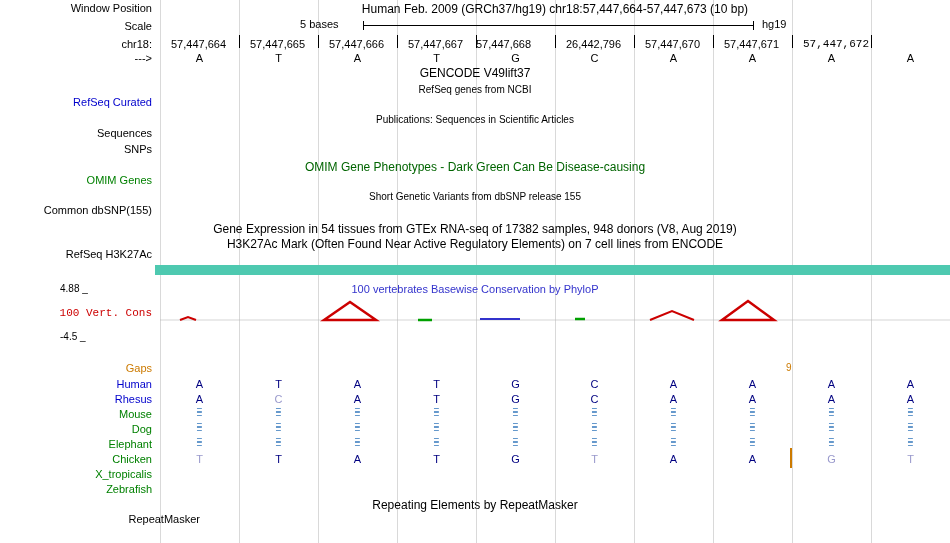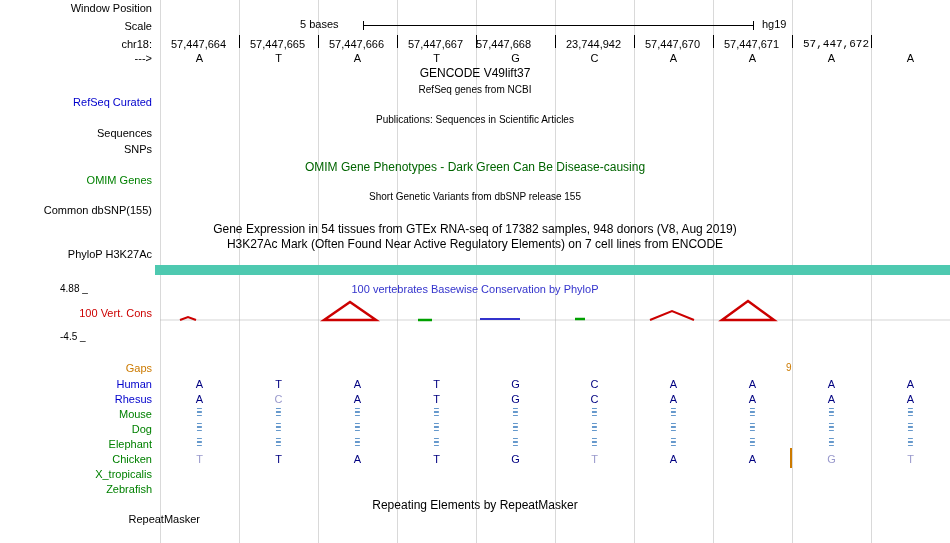--- a/index.html
+++ b/index.html
@@ -52,20 +52,21 @@
       <div style="left: 237px;"></div>
       <div style="left: 316px;"></div>
       <div style="left: 395px;"></div>
       <div style="left: 474px;"></div>
       <div style="left: 553px;"></div>
       <div style="left: 632px;"></div>
       <div style="left: 711px;"></div>
     </div>
 
   <div class="abs track-label" style="left:0;top:2px;width:152px;">Window Position</div>
+  <div class="abs ctr hdrline" style="left:160px;top:2px;width:790px;">Human Feb. 2009 (GRCh37/hg19)   chr18:57,447,664-57,447,673 (10 bp)</div>
 
   <div class="abs track-label" style="left:0;top:20px;width:152px;">Scale</div>
   <div class="abs" style="left:300px;top:18px;font-size:11px;">5 bases</div>
   <div class="scalebar" style="left:363px;top:25px;width:390px;"></div>
   <div class="scalecap" style="left:363px;top:21px;"></div>
   <div class="scalecap" style="left:753px;top:21px;"></div>
   <div class="abs" style="left:762px;top:18px;font-size:11px;">hg19</div>
 
   <div class="abs track-label" style="left:0;top:38px;width:152px;">chr18:</div>
   <div class="abs track-label" style="left:0;top:52px;width:152px;">---&gt;</div>
@@ -75,21 +76,21 @@
       <div class="coord" style="left: 171px; top: 38px;">57,447,664</div>
       <div class="ruler-tick" style="left: 318px; top: 35px; height: 13px;"></div>
       <div class="coord" style="left: 250px; top: 38px;">57,447,665</div>
       <div class="ruler-tick" style="left: 397px; top: 35px; height: 13px;"></div>
       <div class="coord" style="left: 329px; top: 38px;">57,447,666</div>
       <div class="ruler-tick" style="left: 476px; top: 35px; height: 13px;"></div>
       <div class="coord" style="left: 408px; top: 38px;">57,447,667</div>
       <div class="ruler-tick" style="left: 555px; top: 35px; height: 13px;"></div>
       <div class="coord" style="left: 476px; top: 38px;">57,447,668</div>
       <div class="ruler-tick" style="left: 634px; top: 35px; height: 13px;"></div>
-      <div class="coord" style="left: 566px; top: 38px;">23,744,942</div>
+      <div class="coord" style="left: 566px; top: 38px;">26,442,796</div>
       <div class="ruler-tick" style="left: 713px; top: 35px; height: 13px;"></div>
       <div class="coord" style="left: 645px; top: 38px;">57,447,670</div>
       <div class="ruler-tick" style="left: 792px; top: 35px; height: 13px;"></div>
       <div class="coord" style="left: 724px; top: 38px;">57,447,671</div>
       <div class="ruler-tick" style="left: 871px; top: 35px; height: 13px;"></div>
       <div class="coord" style="left: 803px; top: 38px; font-family: Liberation Mono, monospace;">57,447,672</div>
     </div>
   <div id="baserow">
       <div class="baseletter" style="left: 160px; top: 52px; width: 79px;">A</div>
       <div class="baseletter" style="left: 239px; top: 52px; width: 79px;">T</div>
@@ -113,27 +114,27 @@
   <div class="abs track-label" style="left:0;top:143px;width:152px;">SNPs</div>
 
   <div class="center-text" style="top:160px;color:#006400;">OMIM Gene Phenotypes - Dark Green Can Be Disease-causing</div>
   <div class="abs track-label" style="left:0;top:174px;width:152px;color:#008000;">OMIM Genes</div>
 
   <div class="center-small" style="top:191px;">Short Genetic Variants from dbSNP release 155</div>
   <div class="abs track-label" style="left:0;top:204px;width:152px;">Common dbSNP(155)</div>
 
   <div class="center-text" style="top:222px;">Gene Expression in 54 tissues from GTEx RNA-seq of 17382 samples, 948 donors (V8, Aug 2019)</div>
   <div class="center-text" style="top:237px;">H3K27Ac Mark (Often Found Near Active Regulatory Elements) on 7 cell lines from ENCODE</div>
-  <div class="abs track-label" style="left:0;top:248px;width:152px;">PhyloP H3K27Ac</div>
+  <div class="abs track-label" style="left:0;top:248px;width:152px;">RefSeq H3K27Ac</div>
 
   <div class="greenband" style="left:155px;top:265px;width:795px;"></div>
 
   <div class="cons-axis" style="left:60px;top:283px;width:90px;">4.88 _</div>
   <div class="center-text" style="top:283px;color:#3333cc;font-size:11px;">100 vertebrates Basewise Conservation by PhyloP</div>
-  <div class="abs track-label" style="left:0;top:307px;width:152px;color:#cc0000;">100 Vert. Cons</div>
+  <div class="abs track-label" style="left:0;top:307px;width:152px;color:#cc0000;font-family:Liberation Mono, monospace;">100 Vert. Cons</div>
   <div class="cons-axis" style="left:60px;top:331px;width:90px;">-4.5 _</div>
 
   <svg class="abs" style="left:160px;top:280px;" width="790" height="62">
     <line x1="0" y1="40" x2="790" y2="40" stroke="#bbbbbb" stroke-width="0.6"></line>
 
     <path d="M 20 40 L 28 37 L 36 40" stroke="#cc0000" stroke-width="2" fill="none"></path>
     <path d="M 164 40 L 190 22 L 216 40 Z" stroke="#cc0000" stroke-width="2.5" fill="none"></path>
     <line x1="258" y1="40" x2="272" y2="40" stroke="#00a000" stroke-width="2.5"></line>
     <line x1="320" y1="39" x2="360" y2="39" stroke="#3333cc" stroke-width="2"></line>
     <line x1="415" y1="39" x2="425" y2="39" stroke="#00a000" stroke-width="2.5"></line>

